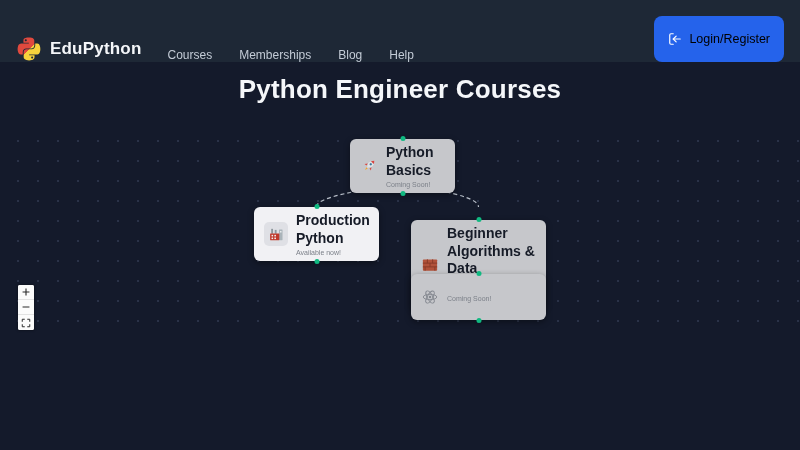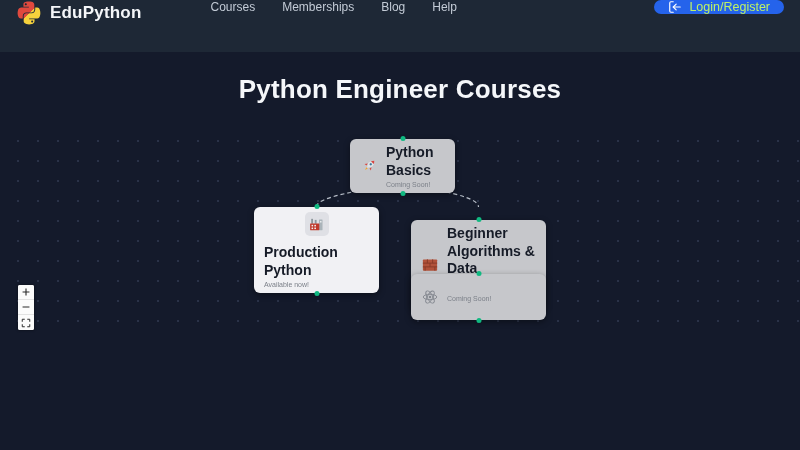--- a/index.html
+++ b/index.html
@@ -1,43 +1,43 @@
 <!DOCTYPE html>
 <html style="--accent: #2563eb; --navbar-bg: #1e2836; --canvas-bg: #141a2b; --dot-color: #2a3248; --edge: #d3dbe4; --handle: #10b981;"><head>
 <meta charset="utf-8">
 <style>
   html,body{margin:0;padding:0;background:#141a2b;font-family:"Liberation Sans",sans-serif;}
   #screen{position:relative;width:800px;height:450px;overflow:hidden;background:var(--canvas-bg,#141a2b);}
 
   
-  .navbar{position:absolute;top:0;left:0;width:800px;height:52px;background:var(--navbar-bg,#1e2836);
-    display:flex;align-items:flex-start;padding:0 16px;box-sizing:border-box;gap:43px;}
+  .navbar{position:absolute;top:0;left:0;width:800px;height:62px;background:var(--navbar-bg,#1e2836);
+    display:flex;align-items:flex-end;padding:0 16px;box-sizing:border-box;}
   .brand{display:flex;align-items:center;gap:8px;cursor:pointer;}
   .brand-name{color:#f4f6f9;font-size:17px;font-weight:bold;letter-spacing:.2px;}
   .nav-links{display:flex;gap:27px;margin-left:26px;}
   .nav-link{color:#c3cbd6;font-size:12px;cursor:pointer;}
   .spacer{flex:1;}
-  .login-btn{display:flex;align-items:center;gap:7px;background:var(--accent,#2563eb);color:#bef264;
-    border:none;border-radius:8px;padding:0 14px;font-size:12.5px;font-family:inherit;cursor:pointer;}
+  .login-btn{display:flex;align-items:center;gap:7px;background:var(--accent,#2563eb);color:#000000;
+    border:none;border-radius:8px;padding:16px 14px;font-size:12.5px;font-family:inherit;cursor:pointer;}
 
   
   .page-title{position:absolute;top:74px;left:0;width:800px;text-align:center;margin:0;
     color:#f5f7fa;font-size:26px;font-weight:bold;letter-spacing:.2px;}
 
   
   .flow{position:absolute;left:0;top:122px;width:800px;height:216px;
     background-image:radial-gradient(circle,var(--dot-color,#2a3248) 1px,transparent 1.2px);
     background-size:20px 20px;background-position:8px 9px;}
   #edges{position:absolute;left:0;top:0;width:800px;height:216px;overflow:visible;pointer-events:none;}
   #edges path{fill:none;stroke:var(--edge,#d3dbe4);stroke-width:1.2;stroke-dasharray:4 3;opacity:.85;}
 
   .node{position:absolute;box-sizing:border-box;border-radius:6px;display:flex;align-items:center;
     gap:8px;padding:5px 10px;cursor:grab;box-shadow:0 2px 6px rgba(0,0,0,.4);}
   .node.coming-soon{background:#c6c7cb;}
-  .node.available{background:#f1f1f4;flex-direction:column;}
+  .node.available{background:#f1f1f4;}
   .node-icon{flex:0 0 auto;display:flex;align-items:center;justify-content:center;}
   .node-icon.boxed{width:24px;height:24px;background:#dfe0e5;border-radius:5px;}
   .node-title{font-size:14px;font-weight:bold;color:#161b27;line-height:1.25;}
   .node-sub{font-size:7px;color:#7c8089;margin-top:2px;}
   .handle{position:absolute;left:50%;transform:translateX(-50%);width:5px;height:5px;border-radius:50%;
     background:var(--handle,#10b981);cursor:crosshair;}
   .handle.top{top:-3px;}
   .handle.bottom{bottom:-3px;}
 
   

